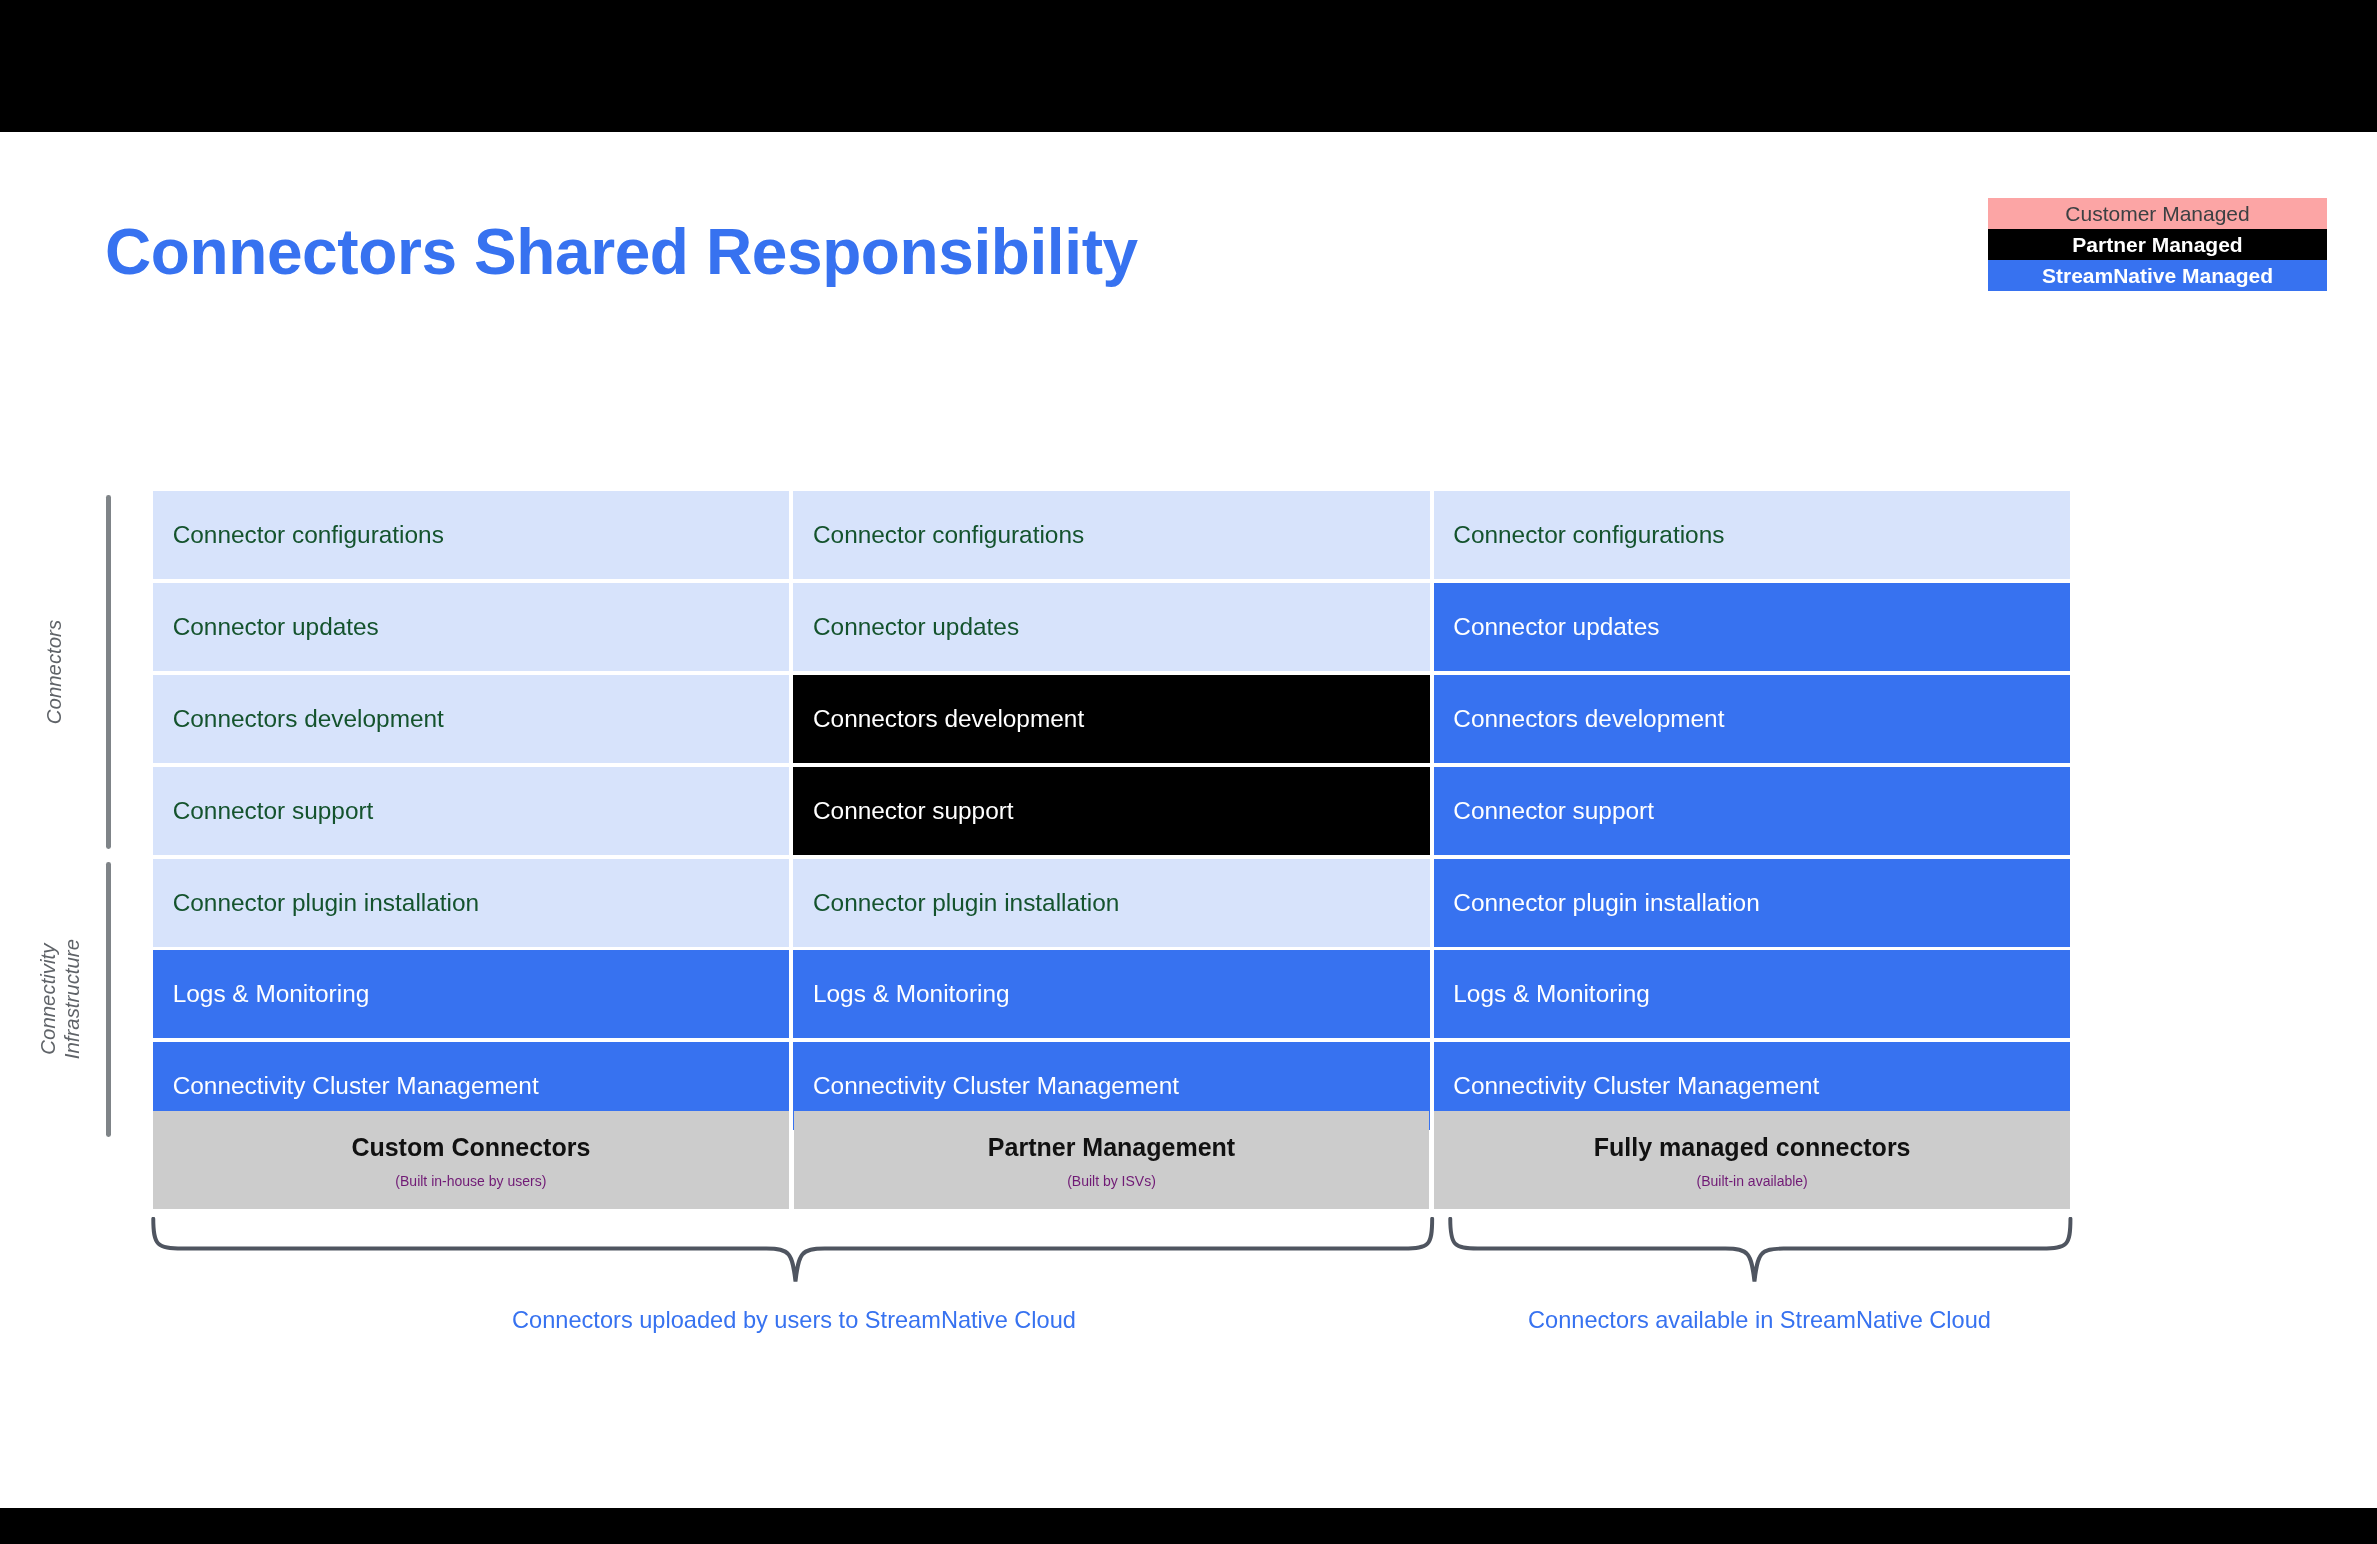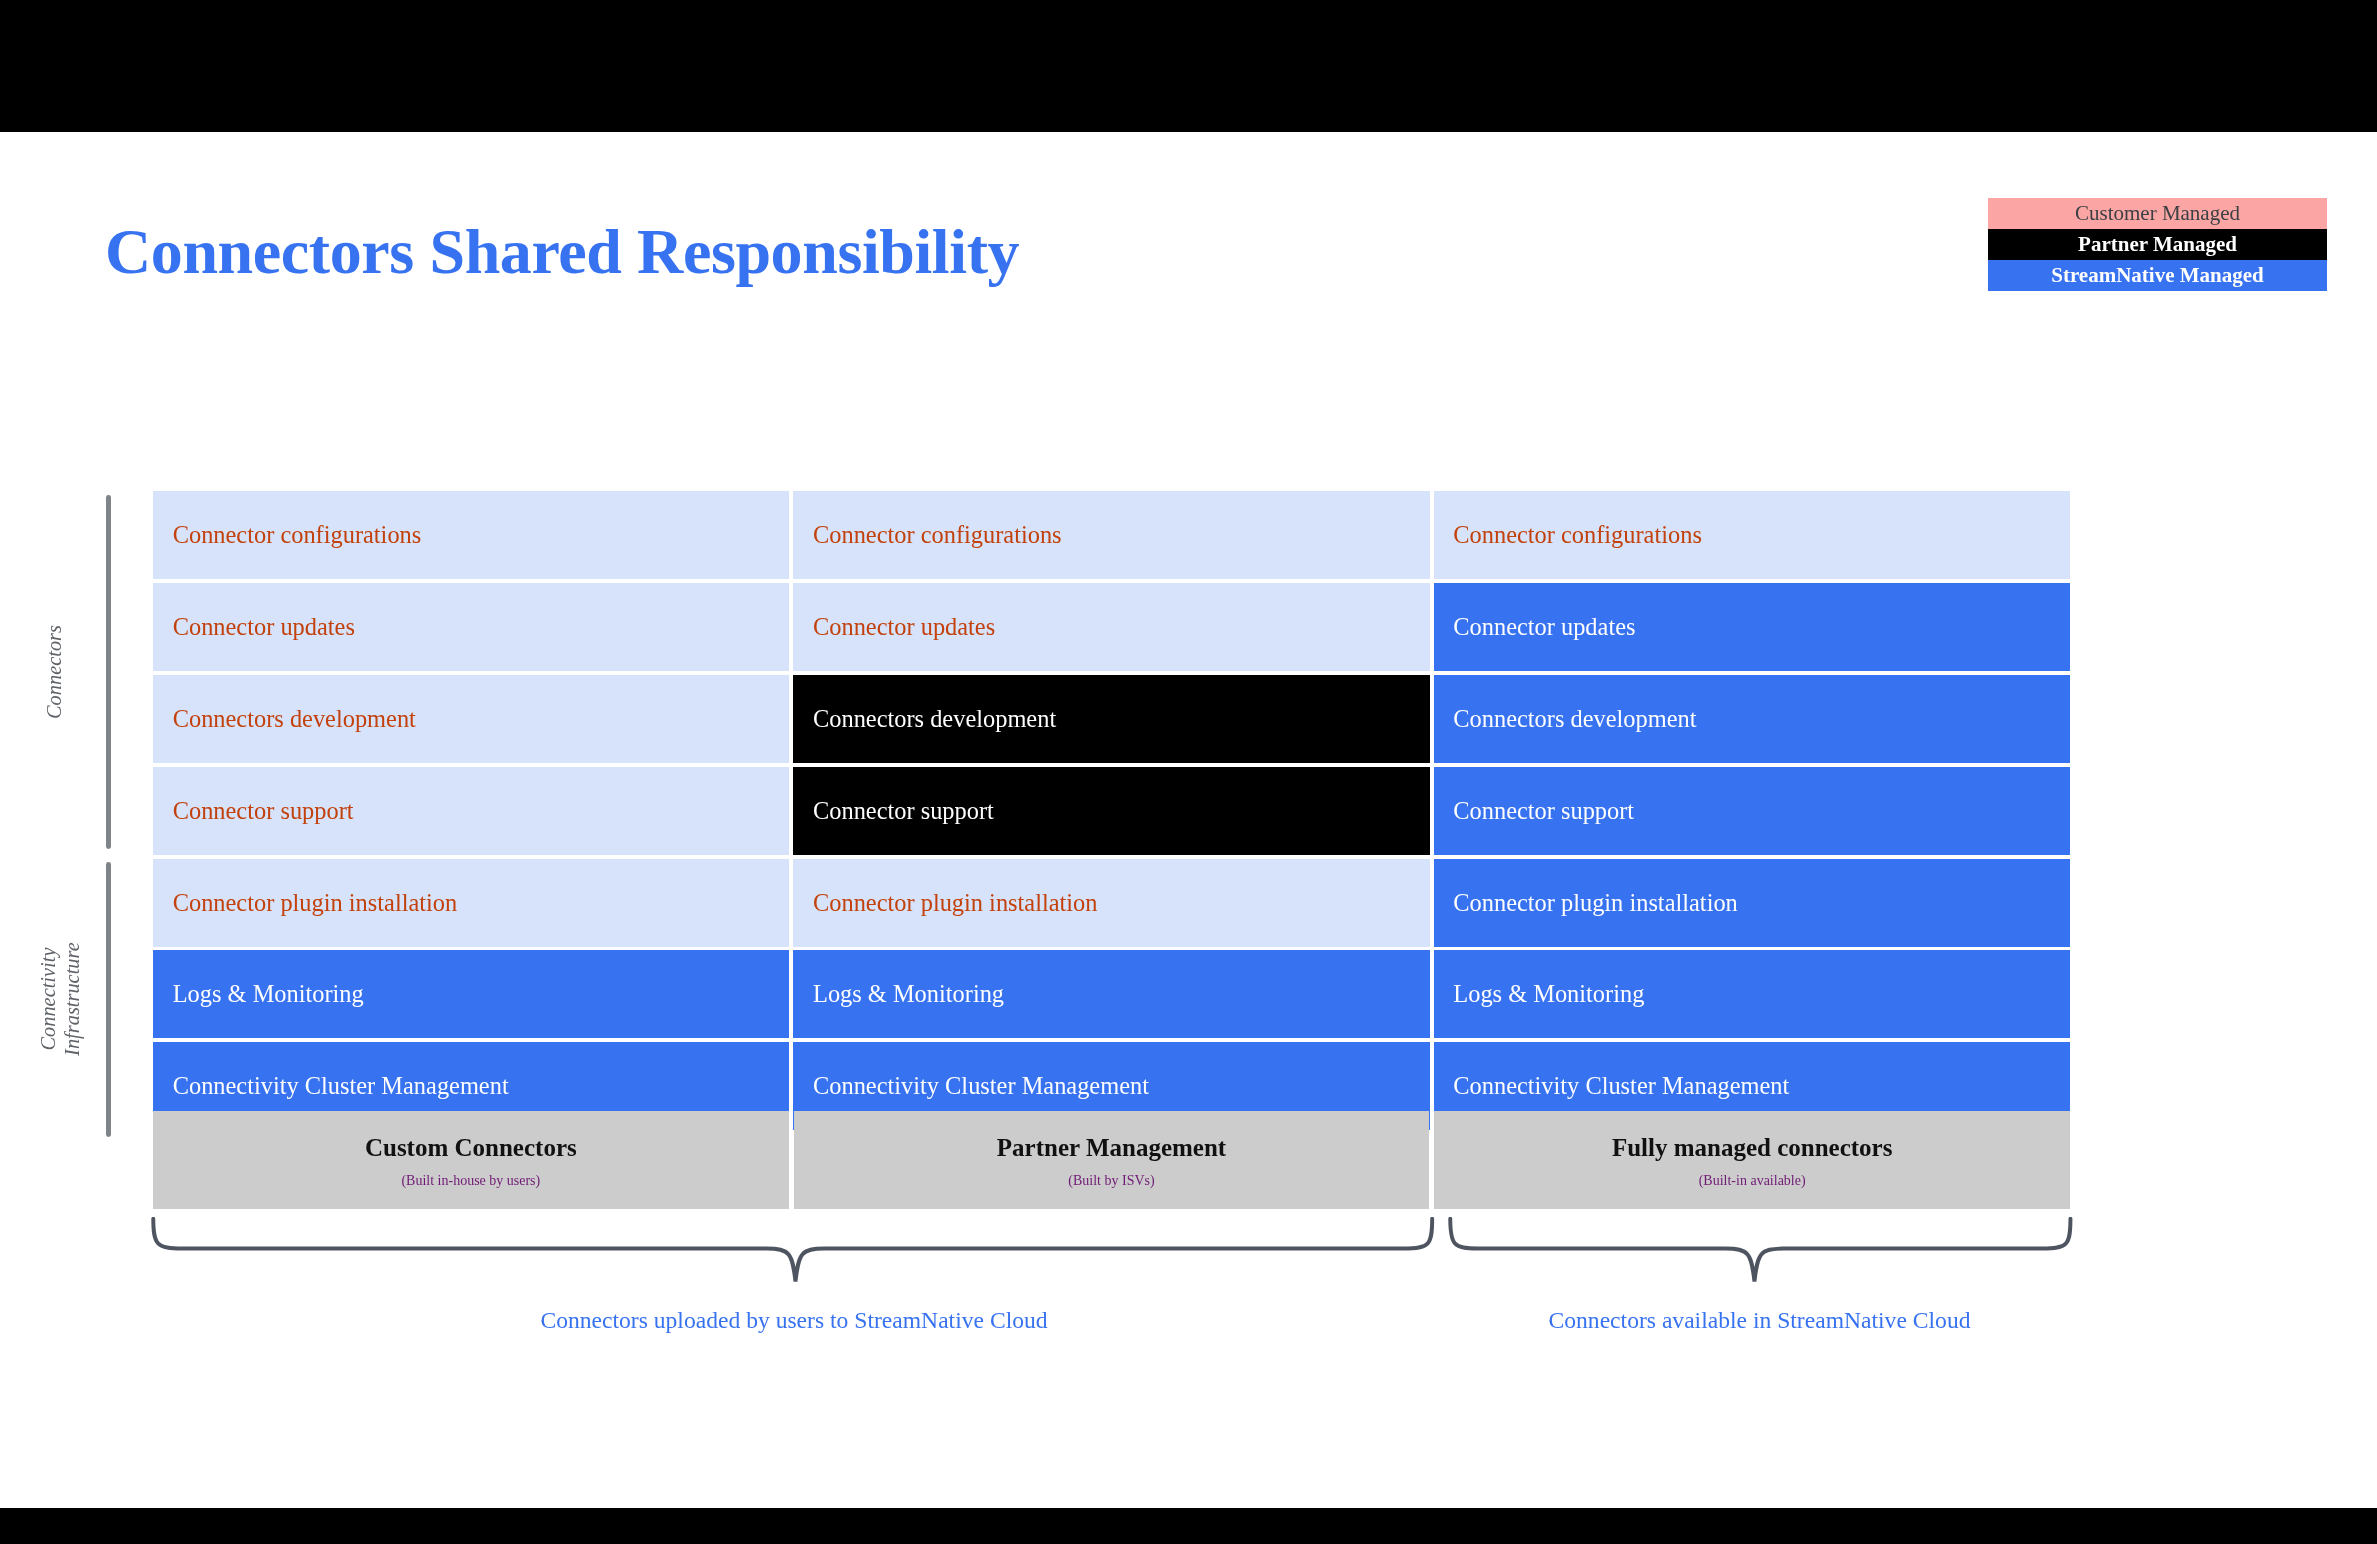--- a/index.html
+++ b/index.html
@@ -36,21 +36,20 @@
     background: #000000;
   }
 
   .slide-canvas {
     position: absolute;
     left: 0;
     top: 132px;
     width: 2377px;
     height: 1376px;
     background: #ffffff;
-    font-family: Liberation Serif, serif;
   }
 
   
   .page-title {
     position: absolute;
     left: 105px;
     top: 83px;
     font-size: 64px;
     font-weight: bold;
     color: #3772f0;
@@ -125,21 +124,21 @@
     display: flex;
     align-items: center;
     padding-left: 19.7px;
     font-size: 24.4px;
     box-sizing: border-box;
     overflow: hidden;
     white-space: nowrap;
   }
   .cell.customer {
     background: #d7e3fb;
-    color: #c2410c;
+    color: #14532d;
   }
   .cell.partner {
     background: #000000;
     color: #ffffff;
   }
   .cell.streamnative {
     background: #3772f0;
     color: #ffffff;
   }
 

